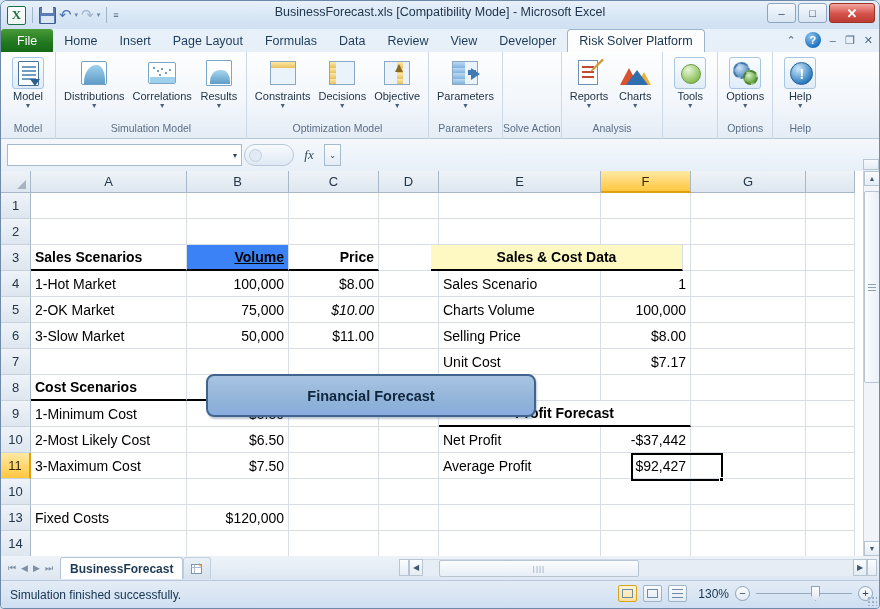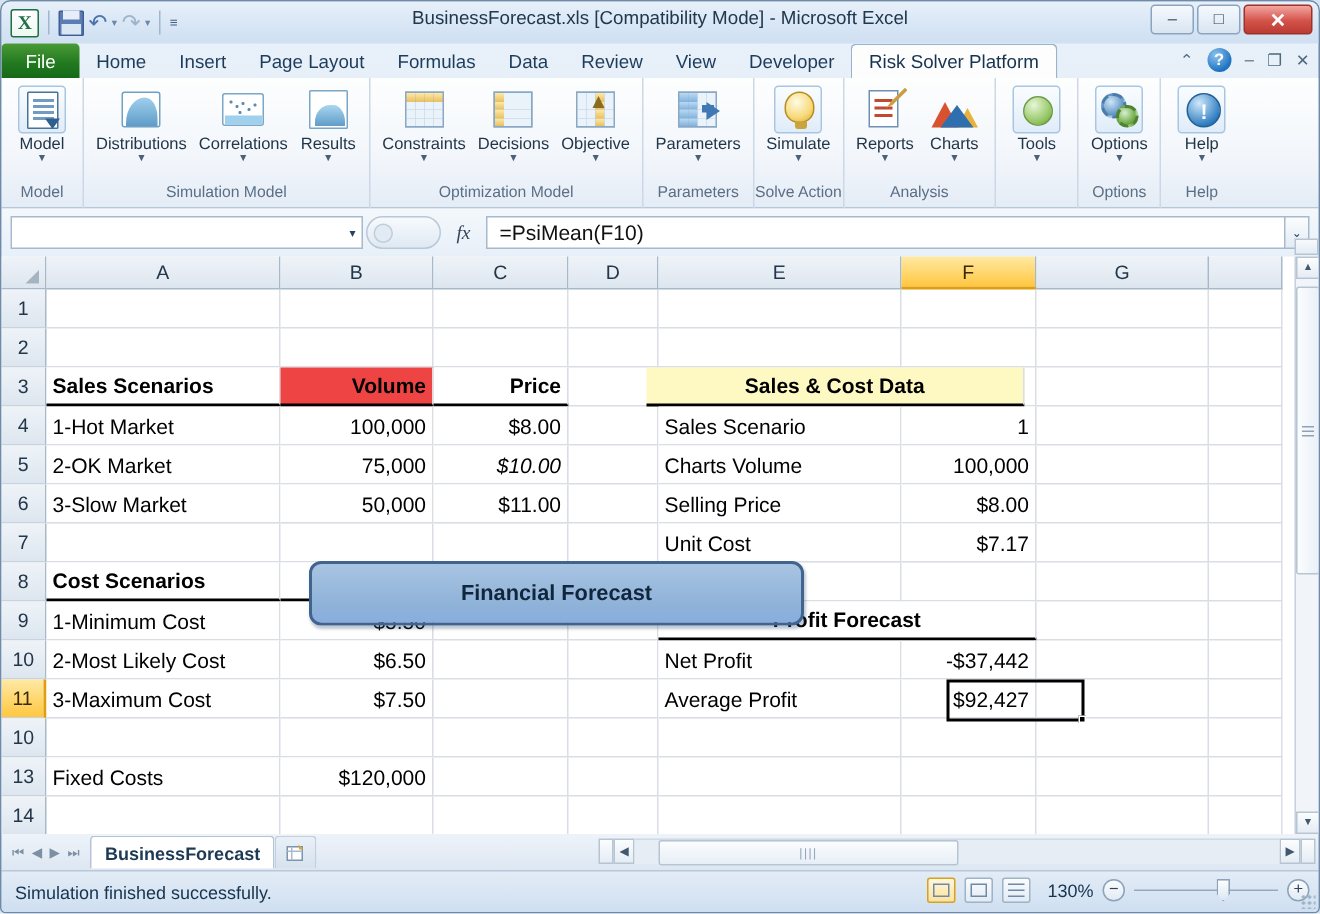--- a/index.html
+++ b/index.html
@@ -519,27 +519,20 @@
             </div>
             <div class="cap">Parameters</div>
             <div class="dn">▼</div>
           </div>
         </div>
         <div class="gname">Parameters</div>
       </div>
 
       <div class="group">
         <div class="gitems">
-          <div class="btn framed">
-            <div class="ico">
-                <div class="bulb"></div>
-              </div>
-            <div class="cap">Simulate</div>
-            <div class="dn">▼</div>
-          </div>
         </div>
         <div class="gname">Solve Action</div>
       </div>
 
       <div class="group">
         <div class="gitems">
           <div class="btn">
             <div class="ico">
               <div class="ic-report">
                   <i style="top:5px"></i>
@@ -609,21 +602,20 @@
 
   <div class="fbar">
     <div class="namebox">
       <span class="nb-val"></span>
       <span class="nb-caret">▾</span>
     </div>
     <div class="fbtools">
         <div class="dot"></div>
       </div>
     <div class="fx">fx</div>
-    <div class="finput">=PsiMean(F10)</div>
     <div class="fdrop">⌄</div>
   </div>
 
   <div class="gridwrap">
     <div class="corner"></div>
 
     <div class="colhdr">
         <div class="ch" style="width: 156px;">A</div>
         <div class="ch" style="width: 102px;">B</div>
         <div class="ch" style="width: 90px;">C</div>
@@ -756,21 +748,21 @@
         <div class="cell" style="left: 775px; top: 312px; width: 49px;"></div>
         <div class="cell" style="left: 0px; top: 338px; width: 156px;"></div>
         <div class="cell" style="left: 156px; top: 338px; width: 102px;"></div>
         <div class="cell" style="left: 258px; top: 338px; width: 90px;"></div>
         <div class="cell" style="left: 348px; top: 338px; width: 60px;"></div>
         <div class="cell" style="left: 408px; top: 338px; width: 162px;"></div>
         <div class="cell" style="left: 570px; top: 338px; width: 90px;"></div>
         <div class="cell" style="left: 660px; top: 338px; width: 115px;"></div>
         <div class="cell" style="left: 775px; top: 338px; width: 49px;"></div>
         <div class="cell b ul" style="left: 0px; top: 52px; width: 156px; background: rgb(255, 255, 255);">Sales Scenarios</div>
-        <div class="cell r b ul" style="left: 156px; top: 52px; width: 102px; background: #ef4444;">Volume</div>
+        <div class="cell r b ul" style="left: 156px; top: 52px; width: 102px; background: #3b82f6; text-decoration: underline;">Volume</div>
         <div class="cell r b ul" style="left: 258px; top: 52px; width: 90px; background: rgb(255, 255, 255);">Price</div>
         <div class="cell" style="left: 0px; top: 78px; width: 156px; background: rgb(255, 255, 255);">1-Hot Market</div>
         <div class="cell r" style="left: 156px; top: 78px; width: 102px; background: rgb(255, 255, 255);">100,000</div>
         <div class="cell r" style="left: 258px; top: 78px; width: 90px; background: rgb(255, 255, 255);">$8.00</div>
         <div class="cell" style="left: 0px; top: 104px; width: 156px; background: rgb(255, 255, 255);">2-OK Market</div>
         <div class="cell r" style="left: 156px; top: 104px; width: 102px; background: rgb(255, 255, 255);">75,000</div>
         <div class="cell r" style="left: 258px; top: 104px; width: 90px; background: rgb(255, 255, 255); font-style: italic;">$10.00</div>
         <div class="cell" style="left: 0px; top: 130px; width: 156px; background: rgb(255, 255, 255);">3-Slow Market</div>
         <div class="cell r" style="left: 156px; top: 130px; width: 102px; background: rgb(255, 255, 255);">50,000</div>
         <div class="cell r" style="left: 258px; top: 130px; width: 90px; background: rgb(255, 255, 255);">$11.00</div>

